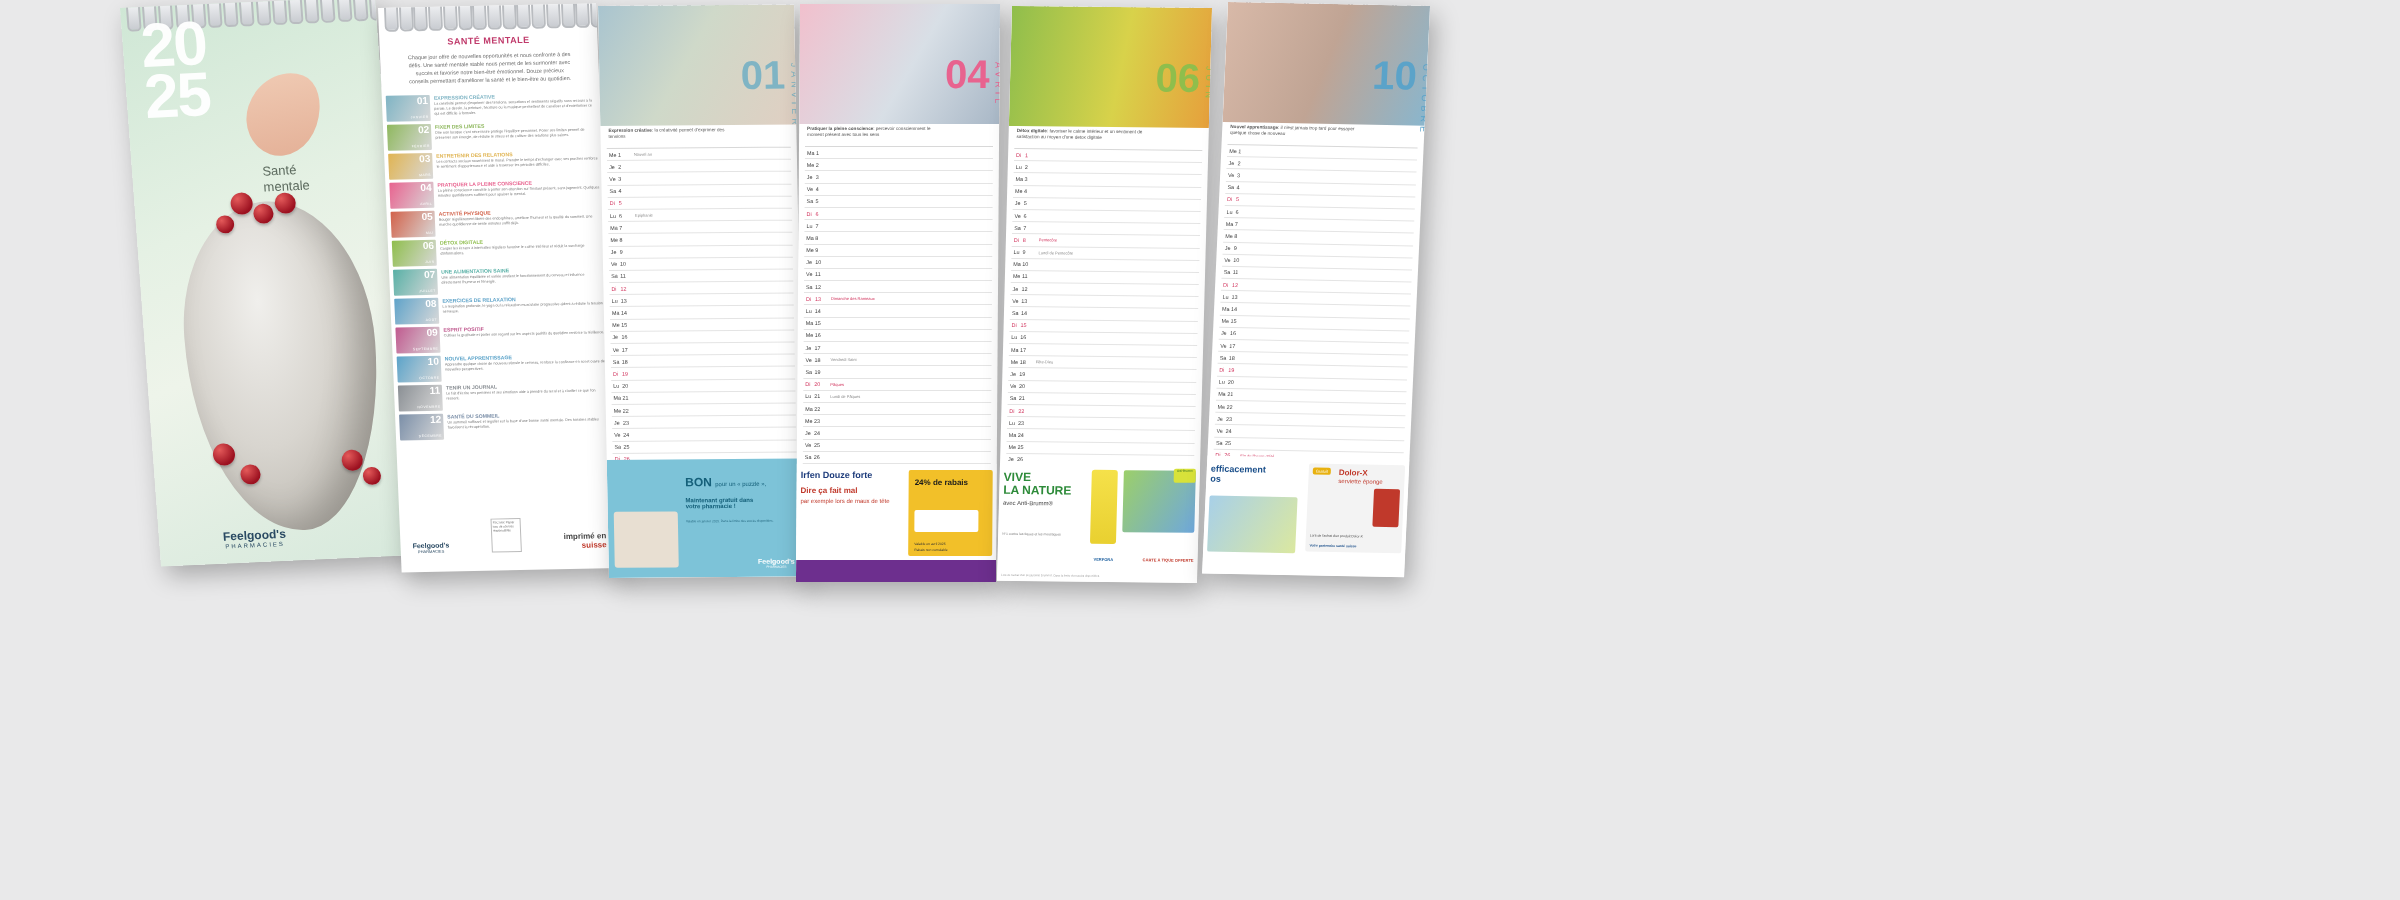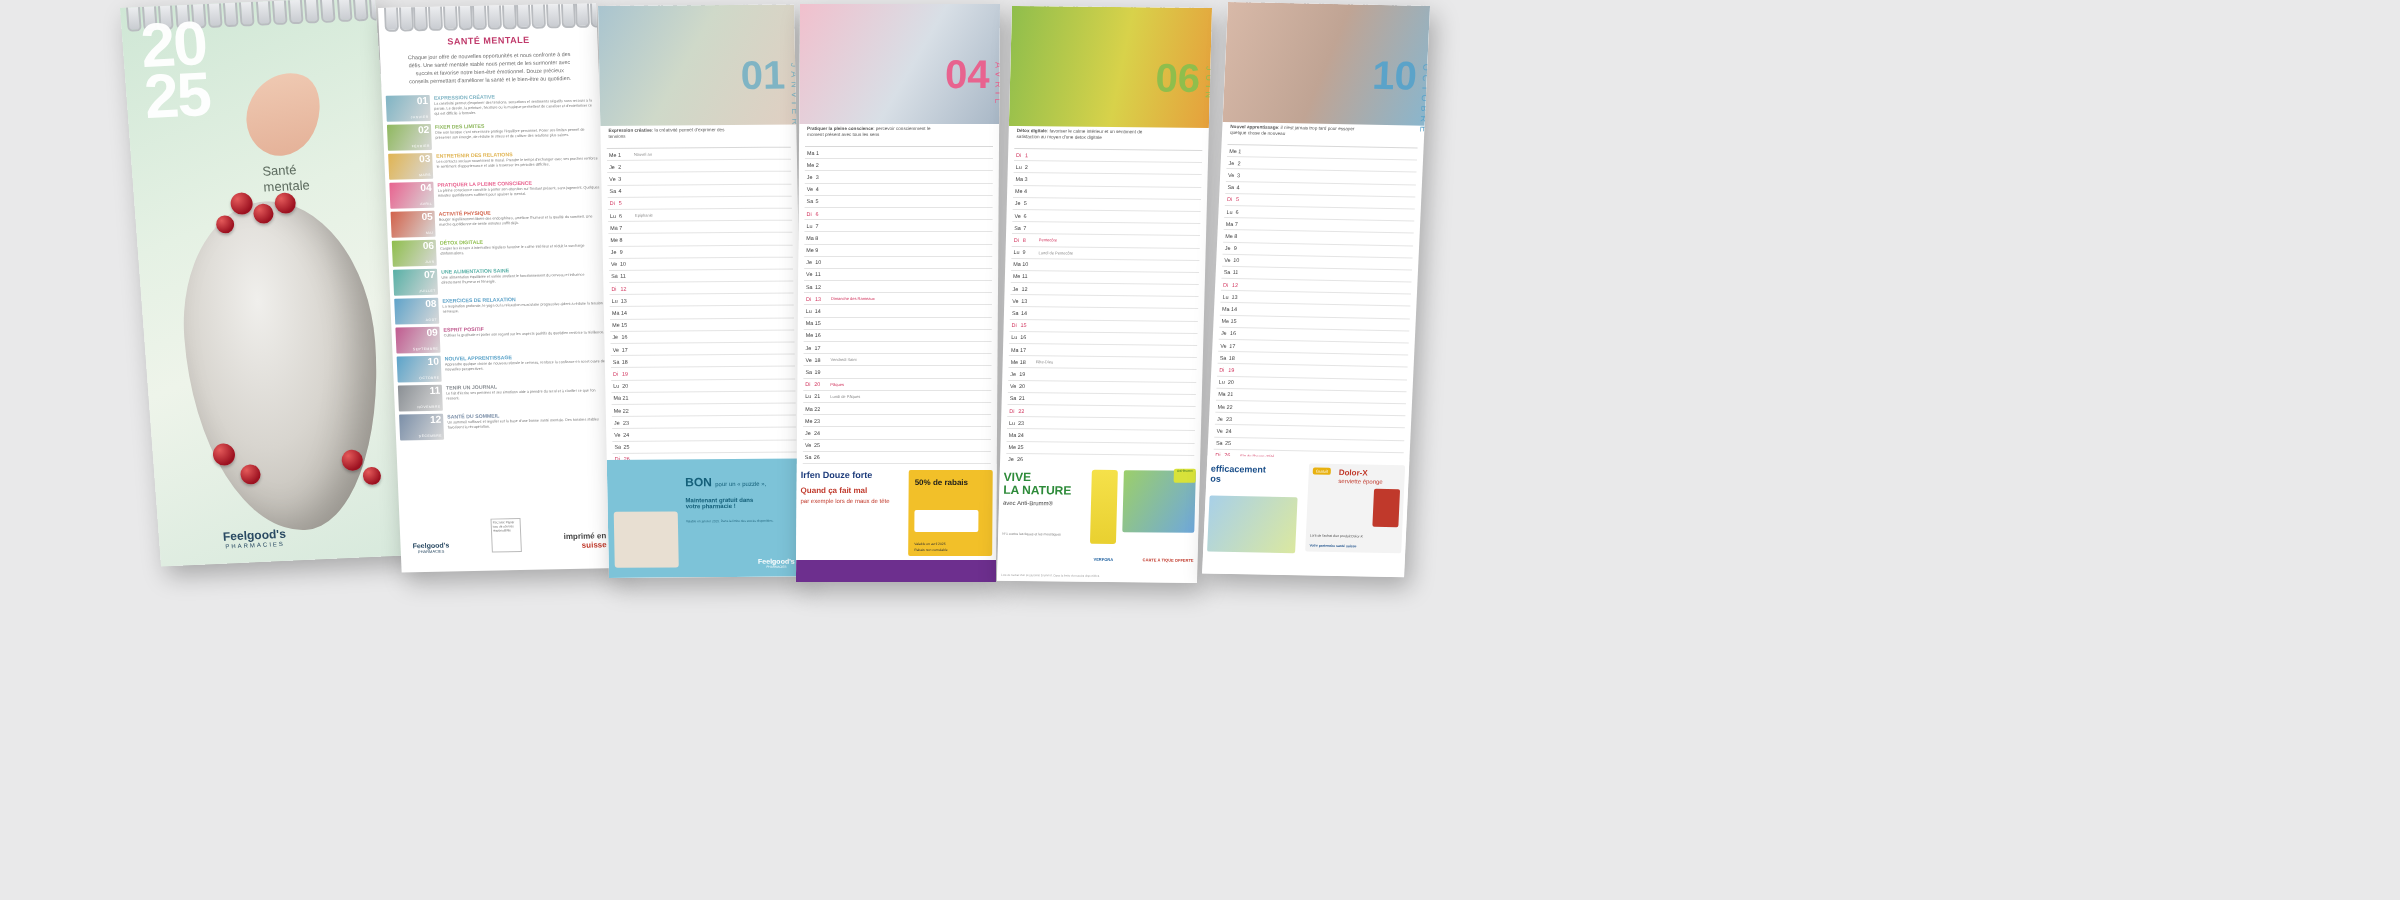--- a/index.html
+++ b/index.html
@@ -698,26 +698,26 @@
         </div>
         <div class="row">
           <span class="d">Me</span>
           <span class="n">30</span>
           <span class="note"></span>
         </div>
       </div>
     <div class="ad">
       <div style="position:absolute;left:0;top:0;bottom:0;width:110px;background:#fff;">
         <div style="position:absolute;left:4px;top:6px;font-size:9px;font-weight:700;color:#1b3a7a;">Irfen Douze forte</div>
-        <div style="position:absolute;left:4px;top:22px;font-size:8px;font-weight:700;color:#c0392b;">Quand ça fait mal</div>
+        <div style="position:absolute;left:4px;top:22px;font-size:8px;font-weight:700;color:#c0392b;">Dire ça fait mal</div>
         <div style="position:absolute;left:4px;top:34px;font-size:6px;color:#c0392b;">par exemple lors de maux de tête</div>
         <div style="position:absolute;left:4px;bottom:6px;right:4px;font-size:2.8px;color:#999;">Ceci est un médicament autorisé. Veuillez consulter la notice d'emballage. Sanofi-Aventis (Suisse) SA</div>
       </div>
       <div style="position:absolute;left:112px;top:6px;right:4px;bottom:26px;background:#f2c029;border-radius:2px;">
-        <div style="position:absolute;left:6px;top:8px;font-size:8px;font-weight:700;color:#1b1b1b;">50% de rabais</div>
+        <div style="position:absolute;left:6px;top:8px;font-size:8px;font-weight:700;color:#1b1b1b;">24% de rabais</div>
         <div style="position:absolute;left:6px;top:40px;width:64px;height:22px;background:#fff;border-radius:2px;"></div>
         <div style="position:absolute;left:6px;bottom:10px;font-size:3.4px;color:#333;">Valable en avril 2025</div>
         <div style="position:absolute;left:6px;bottom:4px;font-size:3.4px;color:#333;">Rabais non cumulable</div>
       </div>
       <div style="position:absolute;left:0;right:0;bottom:0;height:22px;background:#6d2f8e;"></div>
     </div>
   </div>
 
   <div class="panel month" id="jun">
       <div class="spiral">

